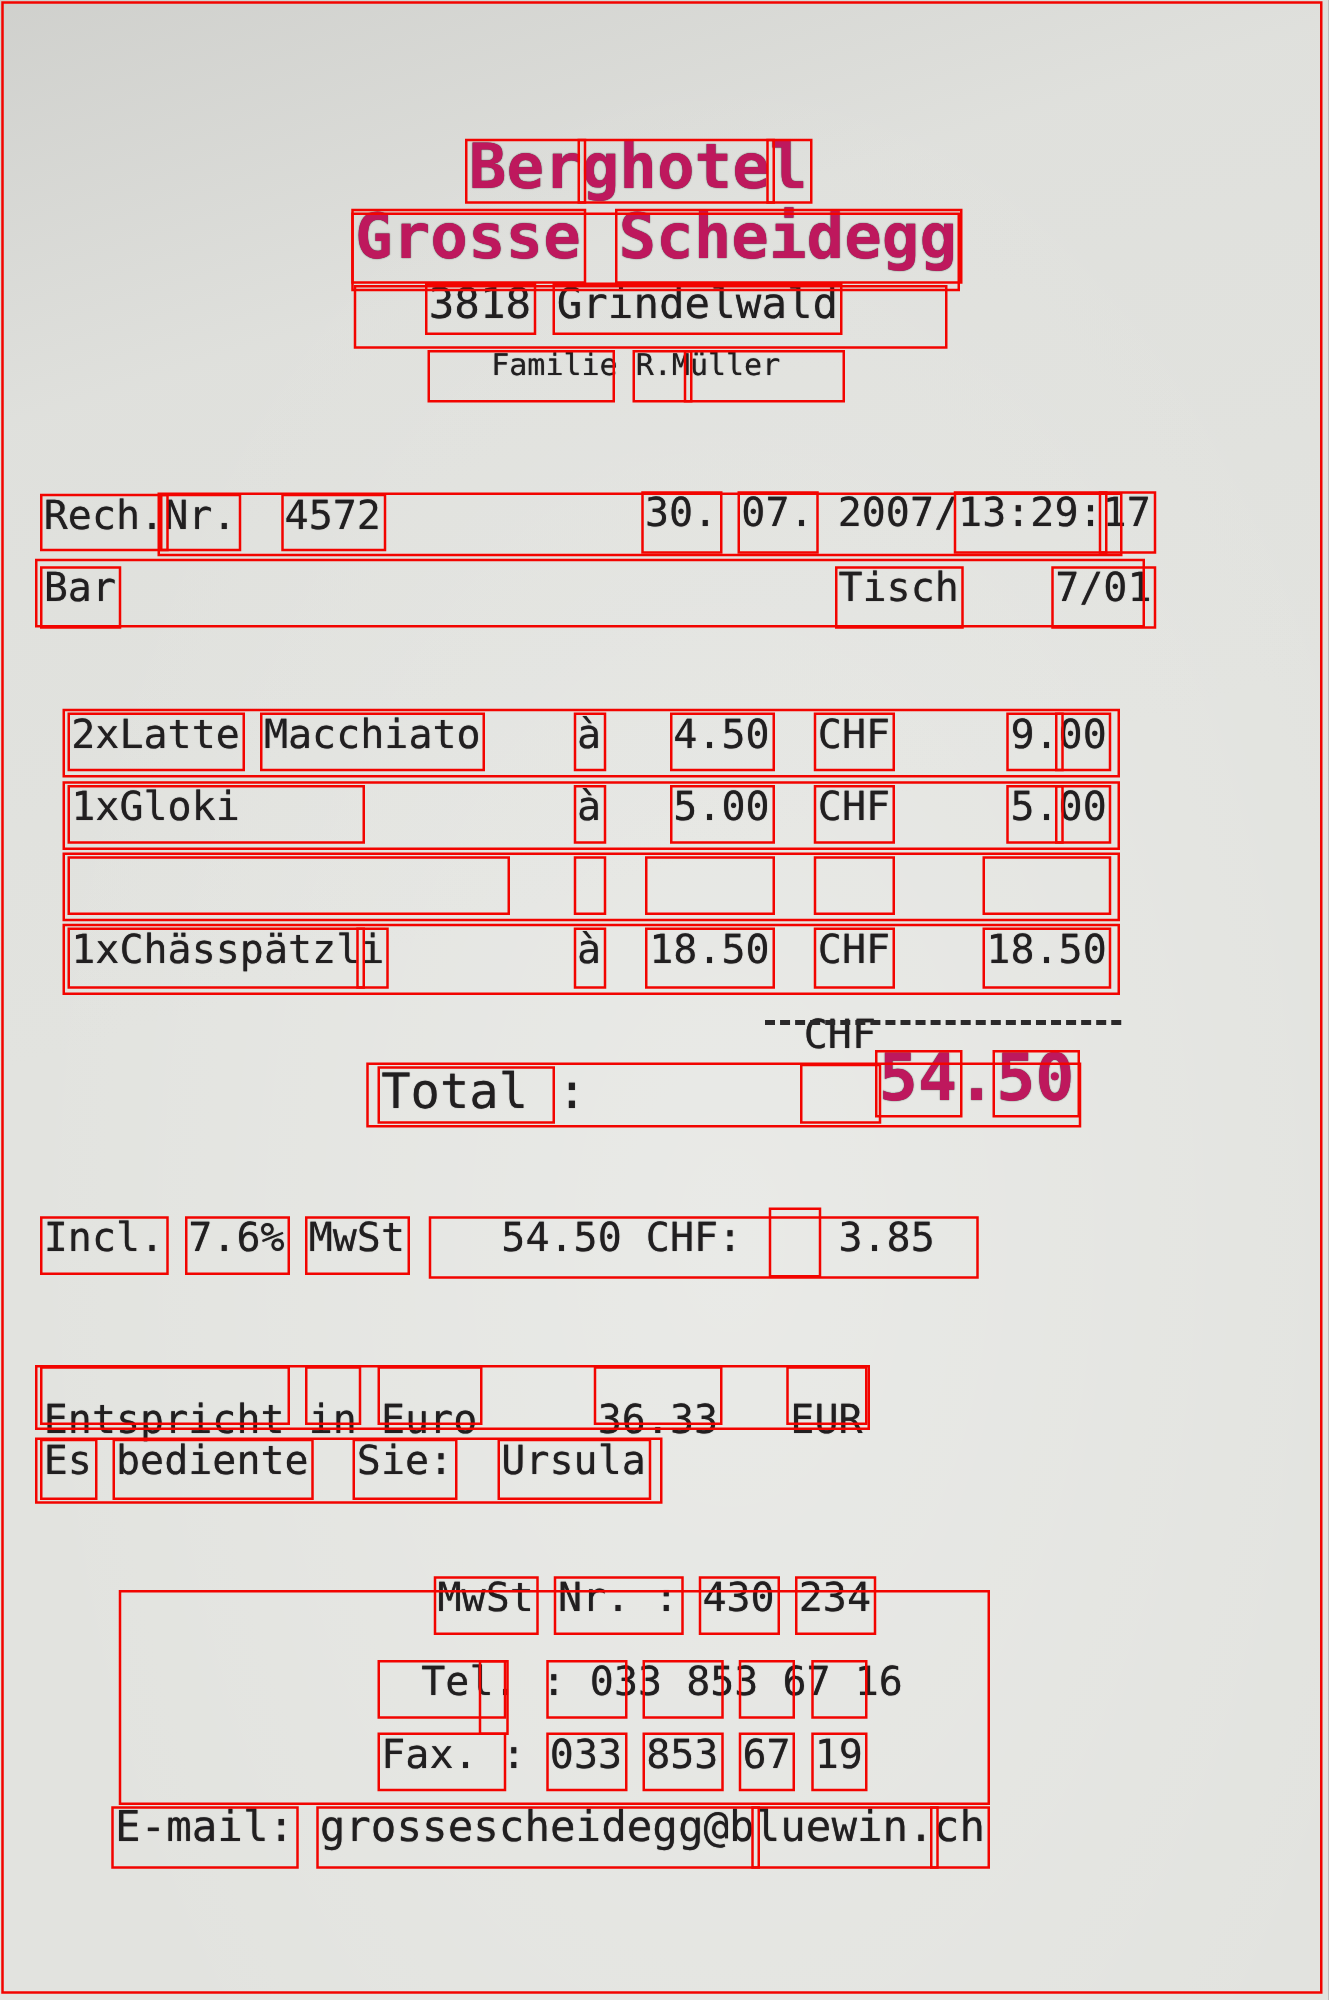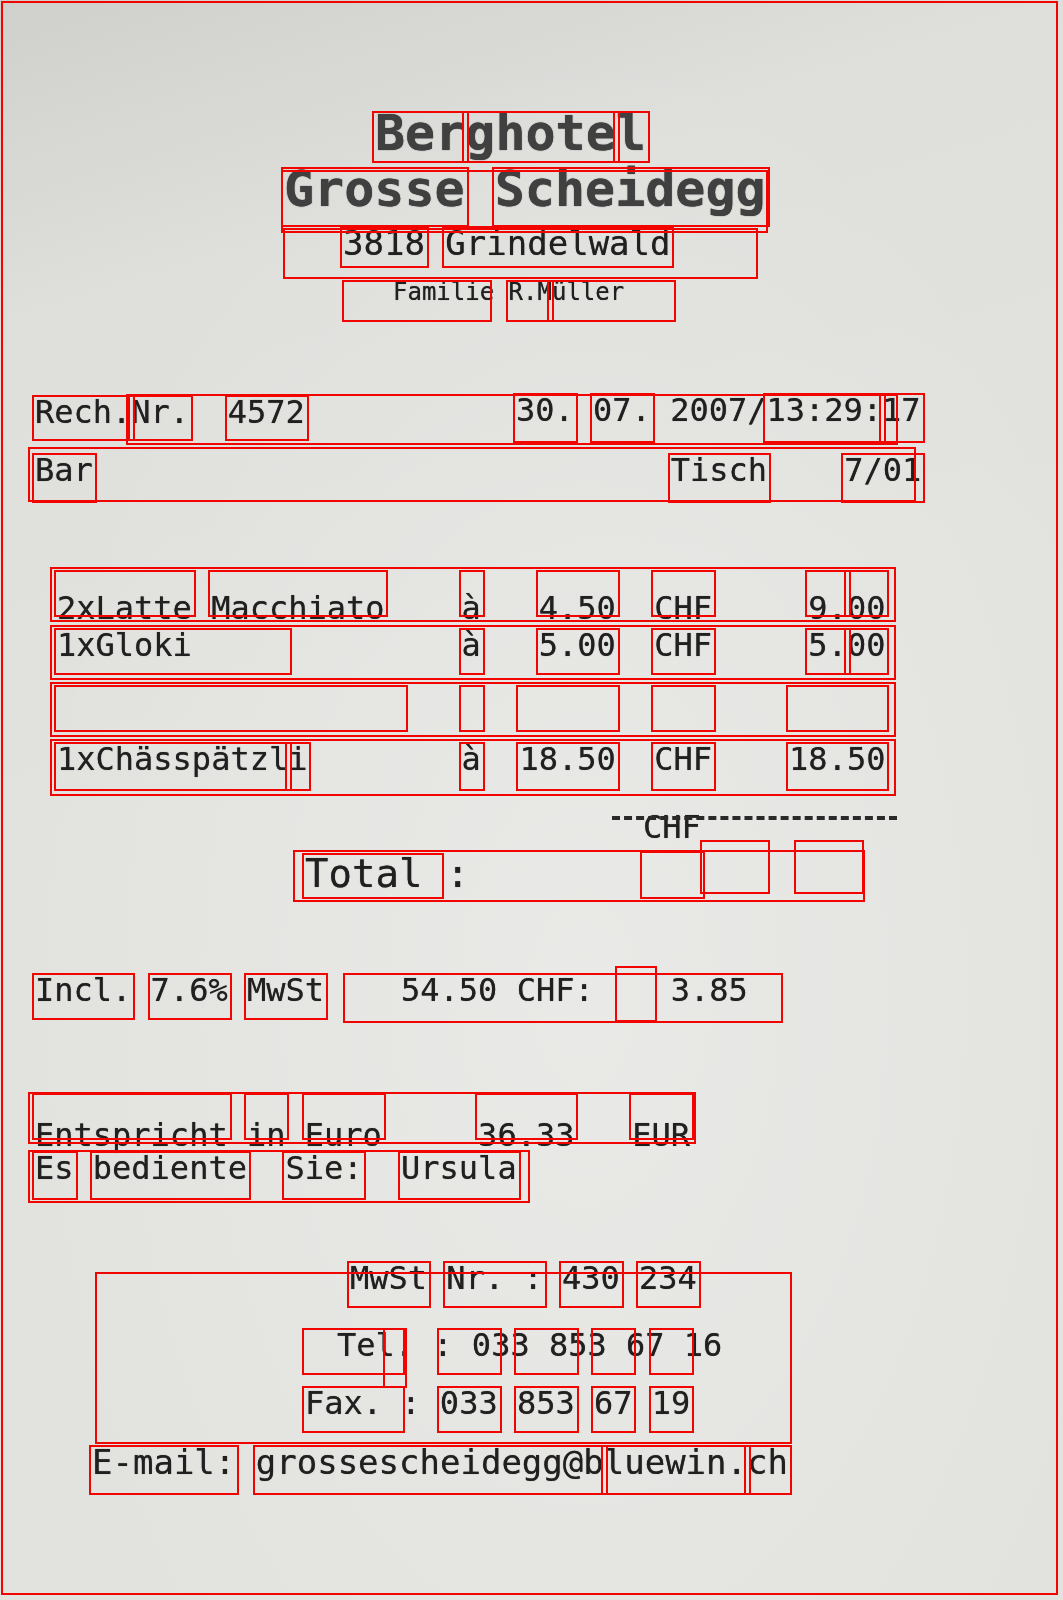--- a/index.html
+++ b/index.html
@@ -21,21 +21,21 @@
     pointer-events:none;
   }
   .line{
     position:absolute;
     white-space:pre;
     line-height:1;
     color:#211f20;
     text-shadow:0 0 .7px rgba(40,38,40,.85);
     letter-spacing:0;
   }
-  .line.bold{font-weight:bold;color:#404040;text-shadow:0 0 1px rgba(20,20,20,.9);}
+  .line.bold{font-weight:bold;color:#be185d;text-shadow:0 0 1px rgba(20,20,20,.9);}
   .rbox{
     position:absolute;
     border:2px solid #f20400;
     box-sizing:border-box;
     pointer-events:none;
   }
   .dash{
     position:absolute;
     border-top:4px dashed #2b292a;
   }
@@ -65,21 +65,21 @@
     <div class="rbox" style="left: 224.64px; top: 395px; width: 84.056px; height: 46px;"></div>
     <div class="line" style="left: 516px; top: 393.6px; font-size: 32px;">30. 07. 2007/13:29:17</div>
     <div class="rbox" style="left: 513px; top: 393px; width: 64.792px; height: 50px;"></div>
     <div class="rbox" style="left: 590.056px; top: 393px; width: 64.792px; height: 50px;"></div>
     <div class="rbox" style="left: 763.432px; top: 393px; width: 122.584px; height: 50px;"></div>
     <div class="rbox" style="left: 879.016px; top: 393px; width: 45.528px; height: 50px;"></div>
     <div class="line" style="left: 35px; top: 453.6px; font-size: 32px;">Bar                              Tisch    7/01</div>
     <div class="rbox" style="left: 32px; top: 453px; width: 64.792px; height: 50px;"></div>
     <div class="rbox" style="left: 667.712px; top: 453px; width: 103.32px; height: 50px;"></div>
     <div class="rbox" style="left: 841.088px; top: 453px; width: 84.056px; height: 50px;"></div>
-    <div class="line" style="left: 57px; top: 570.6px; font-size: 32px; margin-top: 21px;">2xLatte Macchiato    à   4.50  CHF     9.00</div>
+    <div class="line" style="left: 57px; top: 570.6px; font-size: 32px;">2xLatte Macchiato    à   4.50  CHF     9.00</div>
     <div class="rbox" style="left: 54px; top: 570px; width: 141.848px; height: 47px;"></div>
     <div class="rbox" style="left: 208.112px; top: 570px; width: 180.376px; height: 47px;"></div>
     <div class="rbox" style="left: 458.544px; top: 570px; width: 26.264px; height: 47px;"></div>
     <div class="rbox" style="left: 535.6px; top: 570px; width: 84.056px; height: 47px;"></div>
     <div class="rbox" style="left: 651.184px; top: 570px; width: 64.792px; height: 47px;"></div>
     <div class="rbox" style="left: 805.296px; top: 570px; width: 45.528px; height: 47px;"></div>
     <div class="rbox" style="left: 843.824px; top: 570px; width: 45.528px; height: 47px;"></div>
     <div class="line" style="left: 57px; top: 628.6px; font-size: 32px;">1xGloki              à   5.00  CHF     5.00</div>
     <div class="rbox" style="left: 54px; top: 628px; width: 238.168px; height: 47px;"></div>
     <div class="rbox" style="left: 458.544px; top: 628px; width: 26.264px; height: 47px;"></div>
@@ -96,20 +96,21 @@
     <div class="rbox" style="left: 54px; top: 742px; width: 238.168px; height: 49px;"></div>
     <div class="rbox" style="left: 285.168px; top: 742px; width: 26.264px; height: 49px;"></div>
     <div class="rbox" style="left: 458.544px; top: 742px; width: 26.264px; height: 49px;"></div>
     <div class="rbox" style="left: 516.336px; top: 742px; width: 103.32px; height: 49px;"></div>
     <div class="rbox" style="left: 651.184px; top: 742px; width: 64.792px; height: 49px;"></div>
     <div class="rbox" style="left: 786.032px; top: 742px; width: 103.32px; height: 49px;"></div>
     <div class="line" style="left: 305px; top: 853.6px; font-size: 39px;">Total :</div>
     <div class="rbox" style="left: 302px; top: 853px; width: 141.848px; height: 46px;"></div>
     <div class="line" style="left: 643px; top: 811px; font-size: 32px;">CHF</div>
     <div class="rbox" style="left: 640px; top: 851px; width: 64.792px; height: 48px;"></div>
+    <div class="line bold" style="left: 703px; top: 836.6px; font-size: 52px;">54.50</div>
     <div class="rbox" style="left: 700px; top: 840px; width: 69.608px; height: 54px;"></div>
     <div class="rbox" style="left: 793.912px; top: 840px; width: 69.608px; height: 54px;"></div>
     <div class="line" style="left: 35px; top: 973.6px; font-size: 32px; text-align: right;">Incl. 7.6% MwSt    54.50 CHF:    3.85</div>
     <div class="rbox" style="left: 32px; top: 973px; width: 103.32px; height: 47px;"></div>
     <div class="rbox" style="left: 147.584px; top: 973px; width: 84.056px; height: 47px;"></div>
     <div class="rbox" style="left: 243.904px; top: 973px; width: 84.056px; height: 47px;"></div>
     <div class="line" style="left: 35px; top: 1093.6px; font-size: 32px; margin-top: 25px;">Entspricht in Euro     36.33   EUR</div>
     <div class="rbox" style="left: 32px; top: 1093px; width: 199.64px; height: 47px;"></div>
     <div class="rbox" style="left: 243.904px; top: 1093px; width: 45.528px; height: 47px;"></div>
     <div class="rbox" style="left: 301.696px; top: 1093px; width: 84.056px; height: 47px;"></div>

